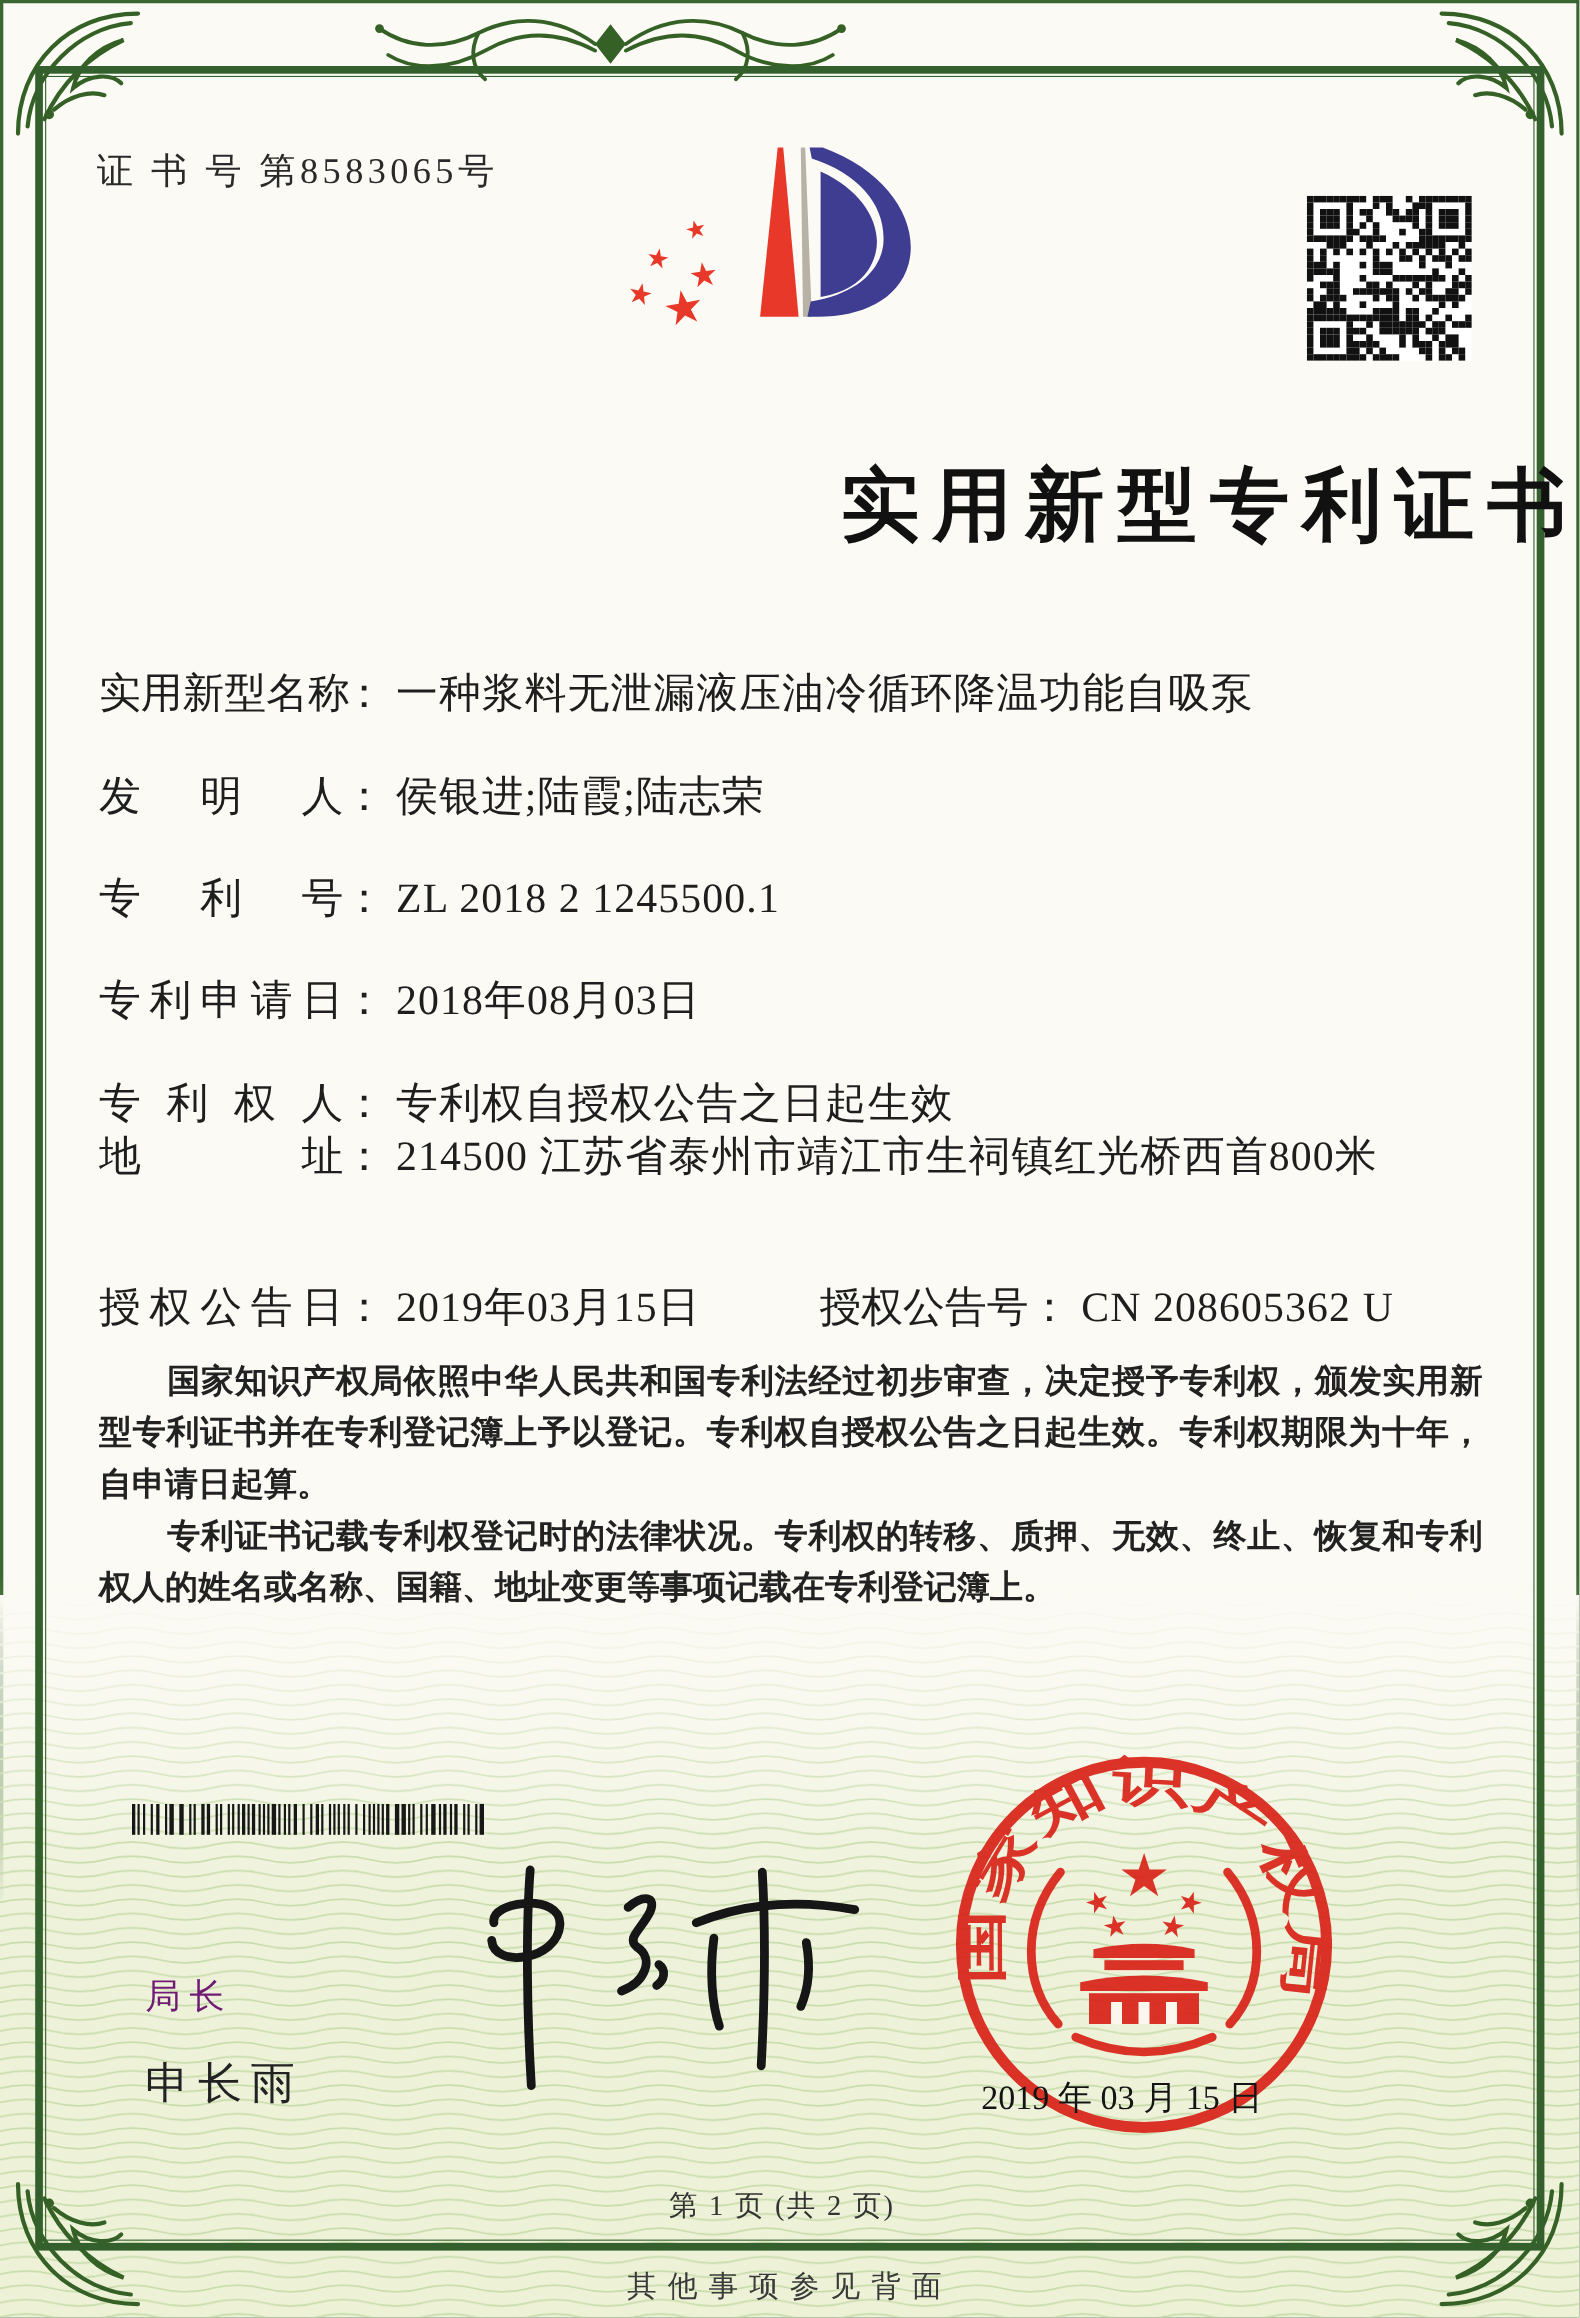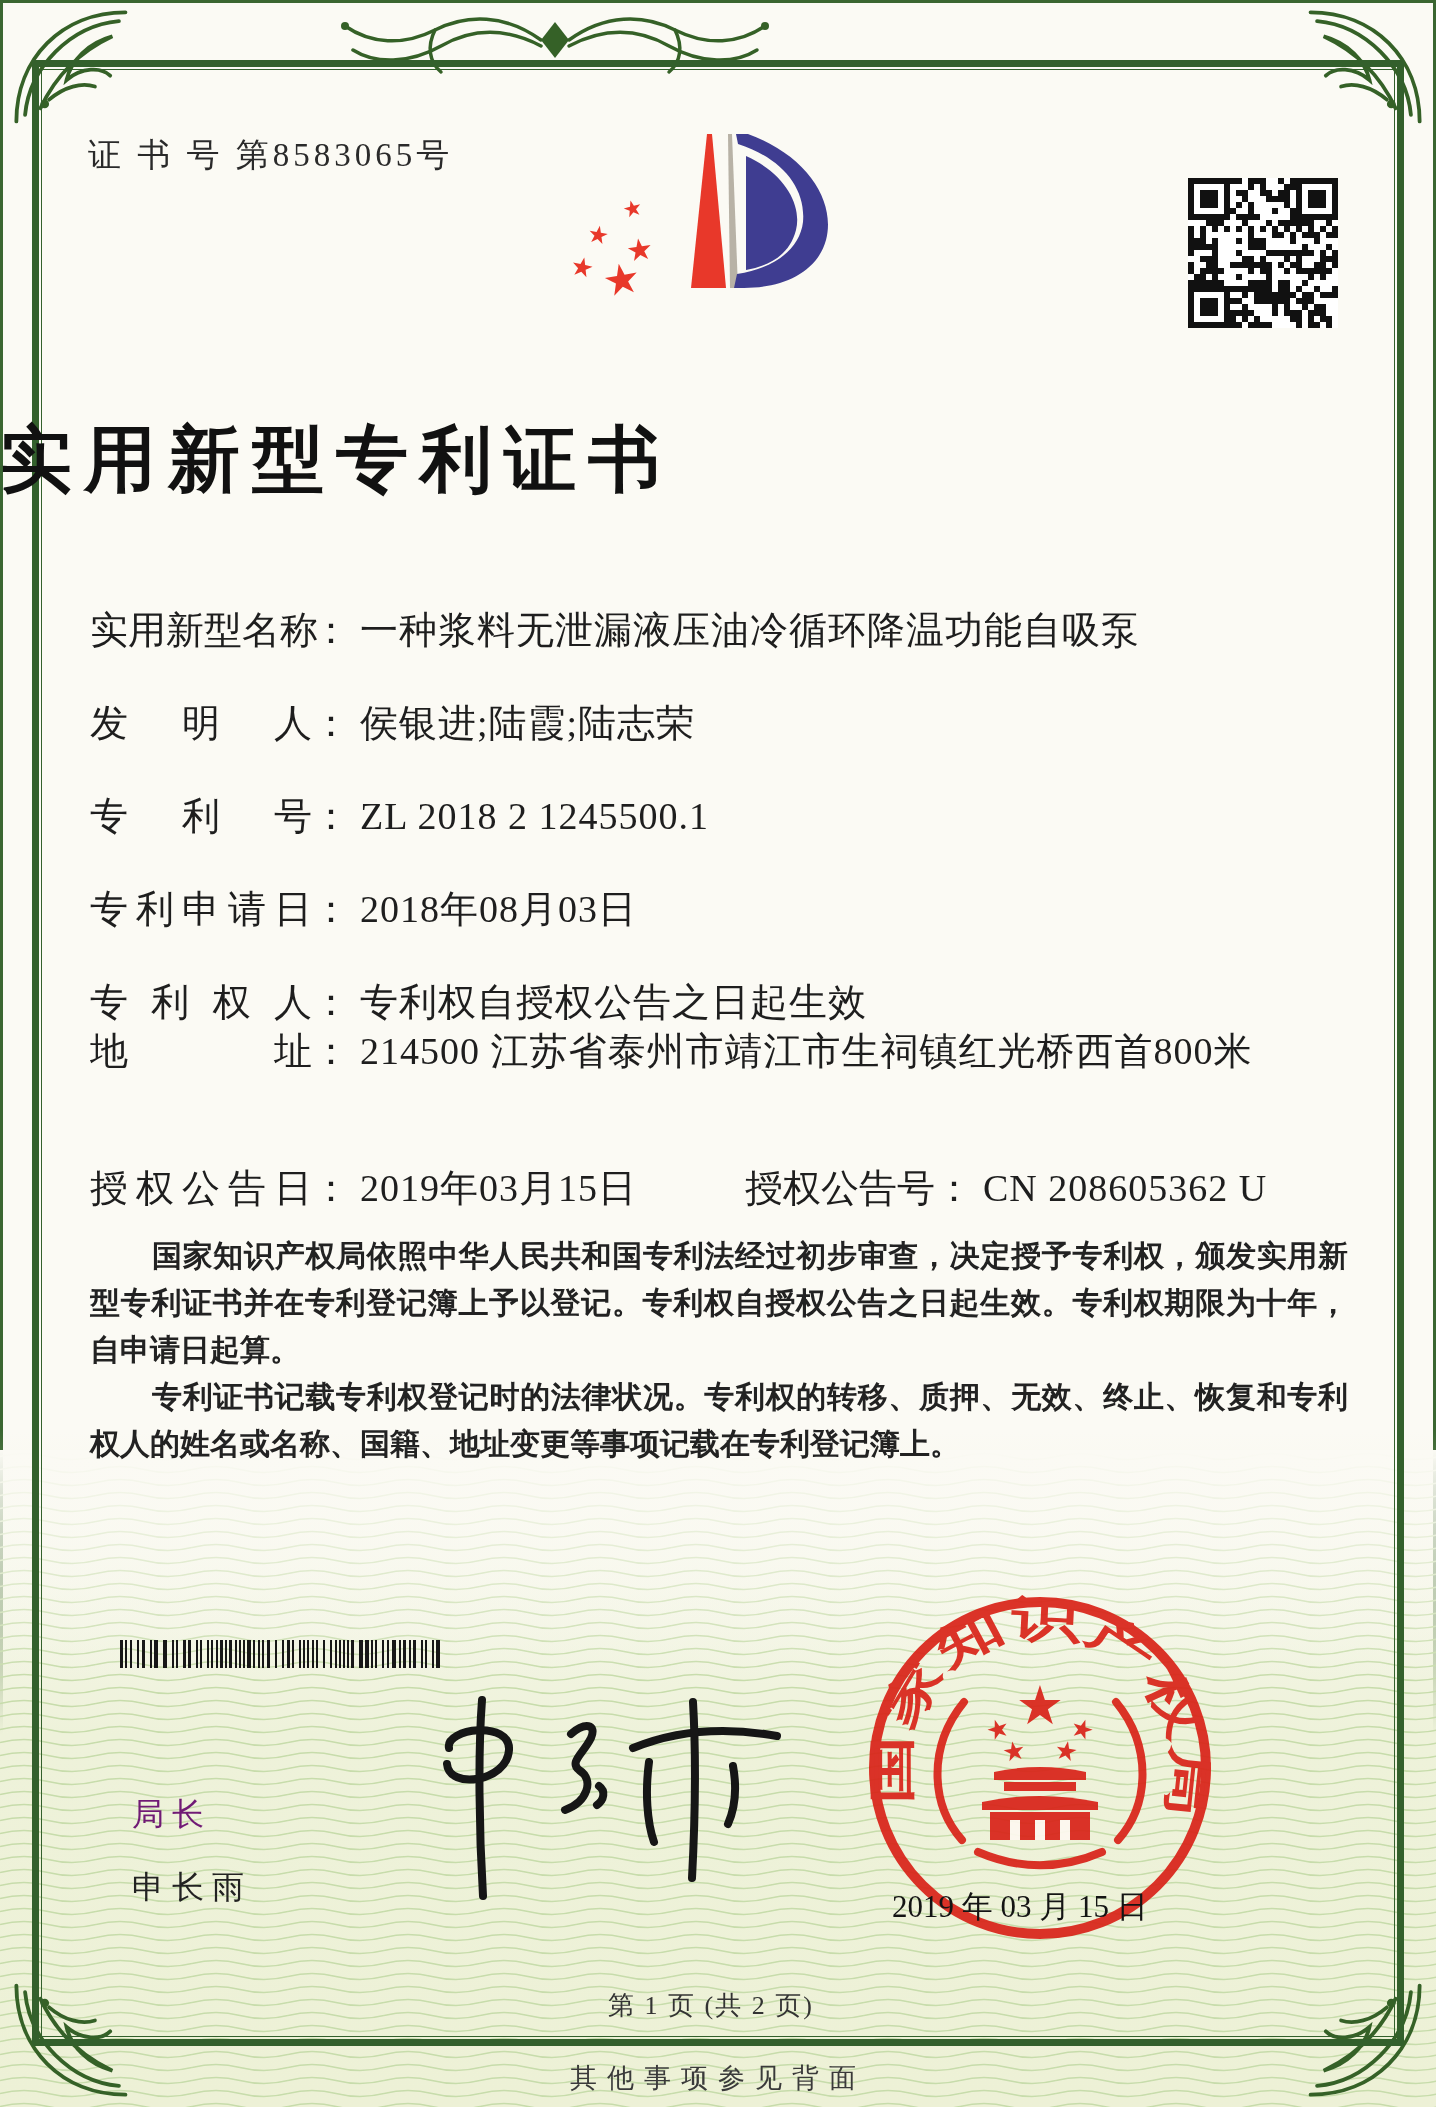--- a/index.html
+++ b/index.html
@@ -31,21 +31,21 @@
 
   .cert-no{
     position:absolute;left:88px;top:133px;
     font-size:33px;letter-spacing:4px;color:#2a2a2a;
   }
   .logo{position:absolute;left:560px;top:126px;}
   .qr{position:absolute;left:1188px;top:178px;}
 
   .title{
     position:absolute;left:0;top:412px;width:1436px;
-    text-align:left;font-size:72px;font-weight:bold;
+    text-align:right;font-size:72px;font-weight:bold;
     letter-spacing:12px;color:#111;
   }
 
   .row{
     position:absolute;left:90px;width:1290px;
     font-size:38px;white-space:nowrap;
   }
   .flabel{
     display:inline-block;width:222px;
     text-align:justify;text-align-last:justify;
@@ -65,21 +65,21 @@
 
   .barcode{position:absolute;left:120px;top:1640px;}
 
   .bureau-title{
     position:absolute;left:132px;top:1793px;
     font-size:32px;letter-spacing:8px;color:#701a75;
     font-family:"Liberation Sans","DejaVu Sans",sans-serif;
   }
   .bureau-name{
     position:absolute;left:132px;top:1866px;
-    font-size:32px;letter-spacing:8px;color:#222;
+    font-size:40px;letter-spacing:8px;color:#222;
     font-family:"Liberation Sans","DejaVu Sans",sans-serif;
   }
   .signature{position:absolute;left:385px;top:1690px;}
 
   .seal{position:absolute;left:862px;top:1590px;mix-blend-mode:multiply;opacity:.93;}
   .seal-date{
     position:absolute;left:892px;top:1886px;width:300px;
     font-size:31px;color:#141414;white-space:nowrap;z-index:3;
   }
 

